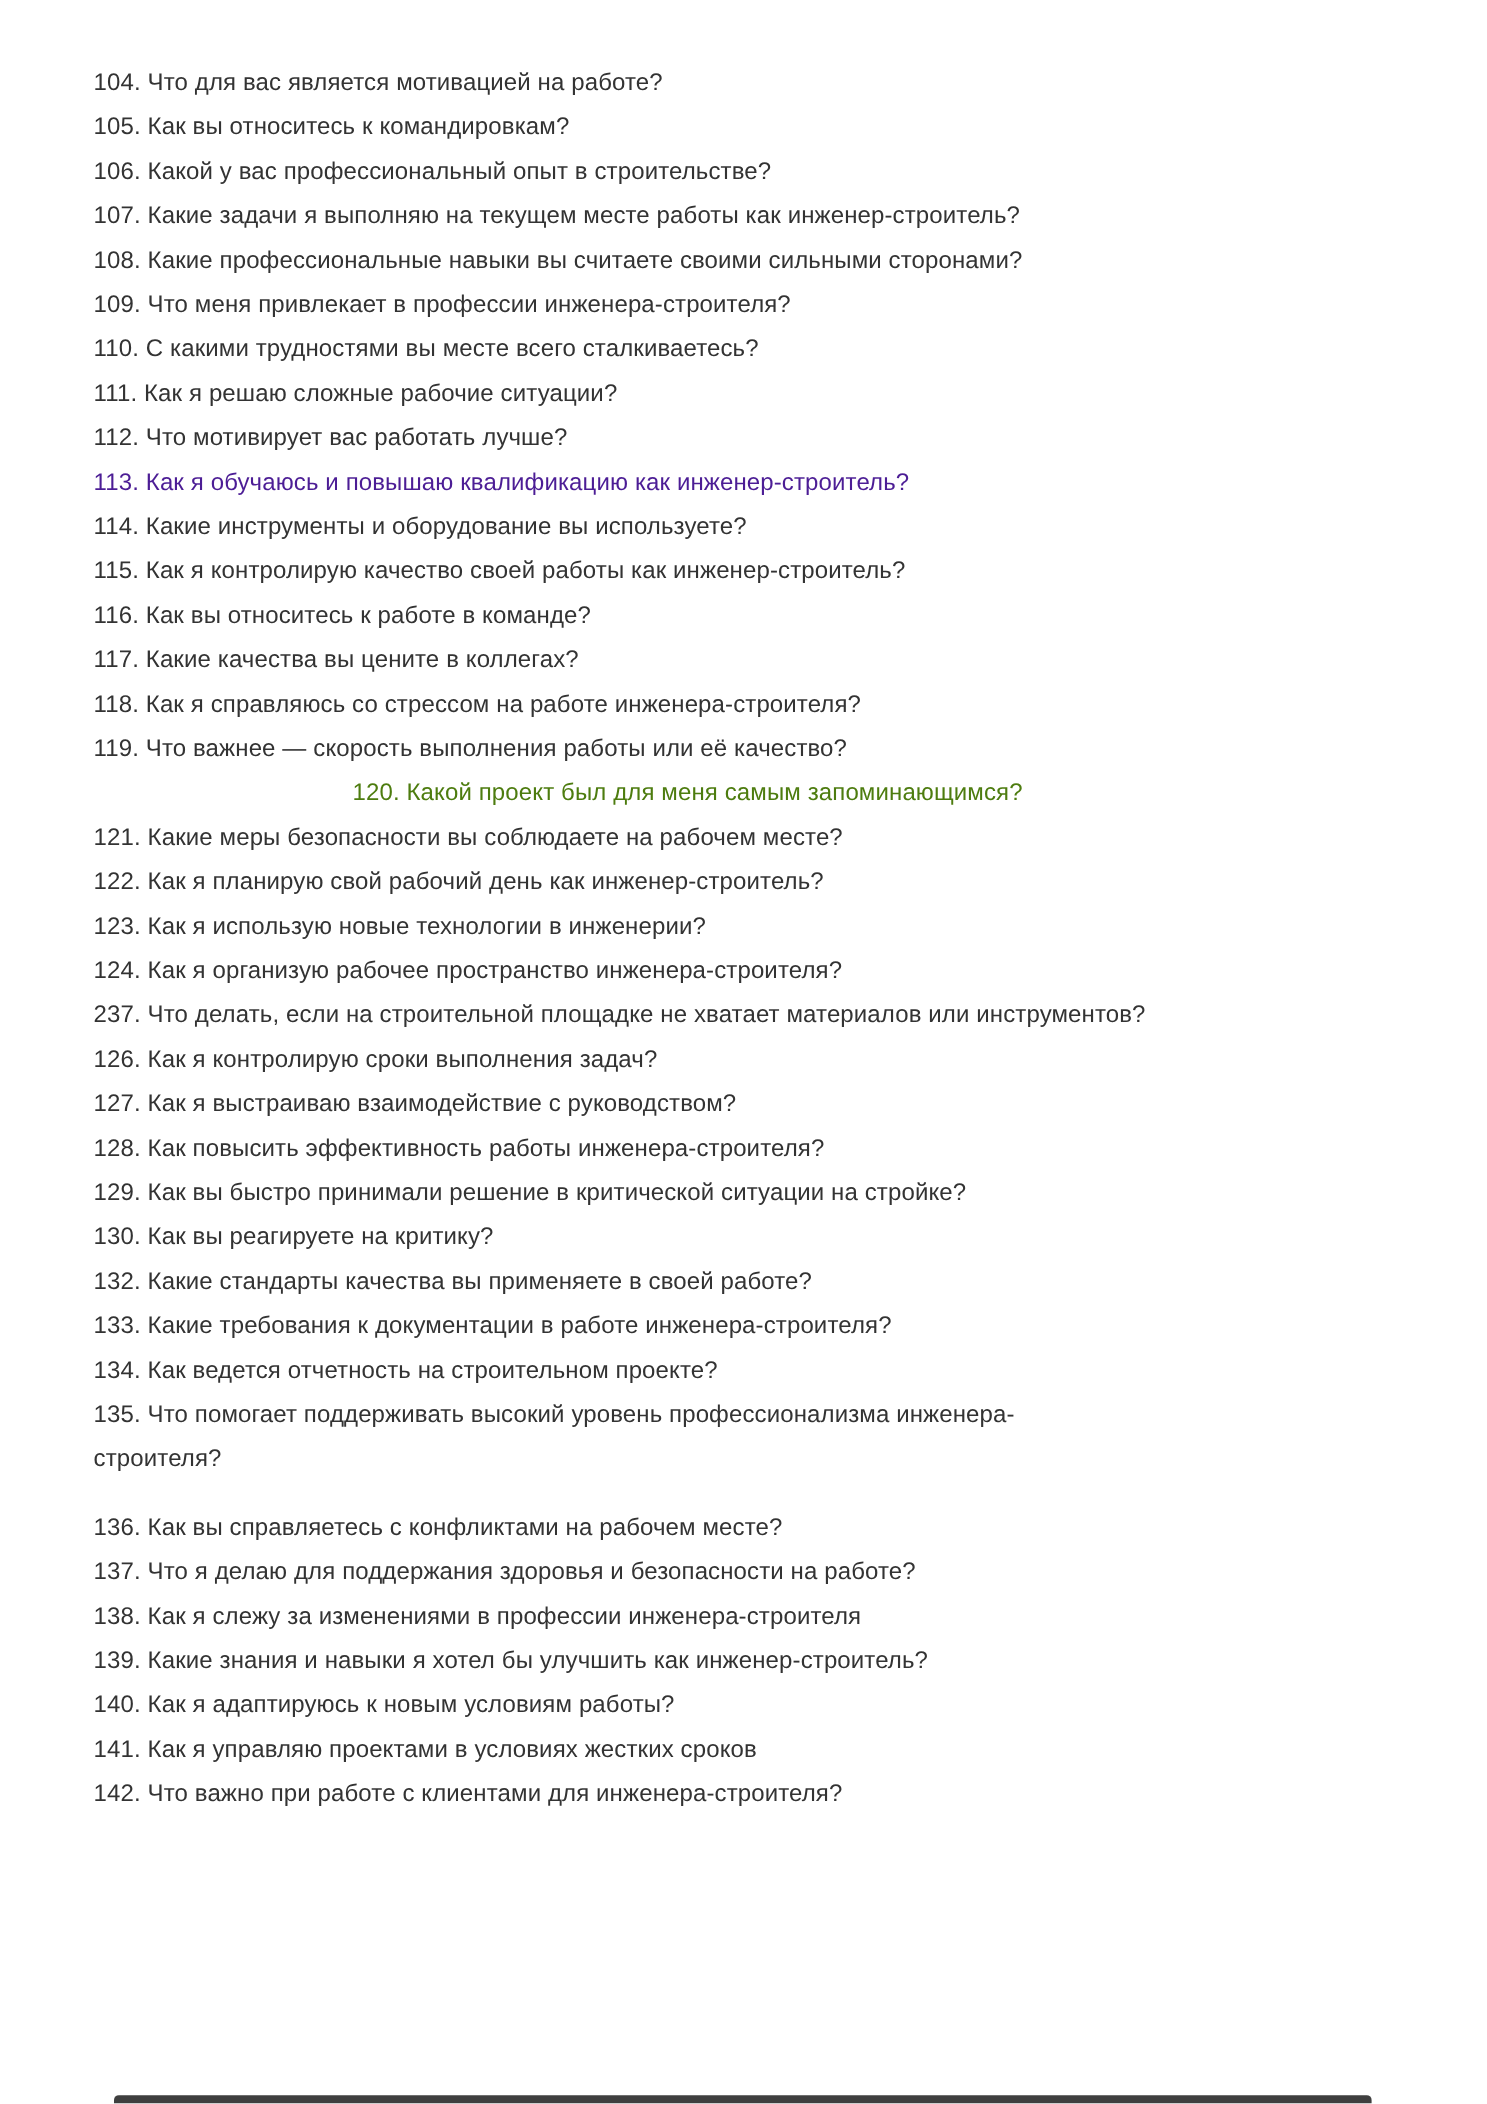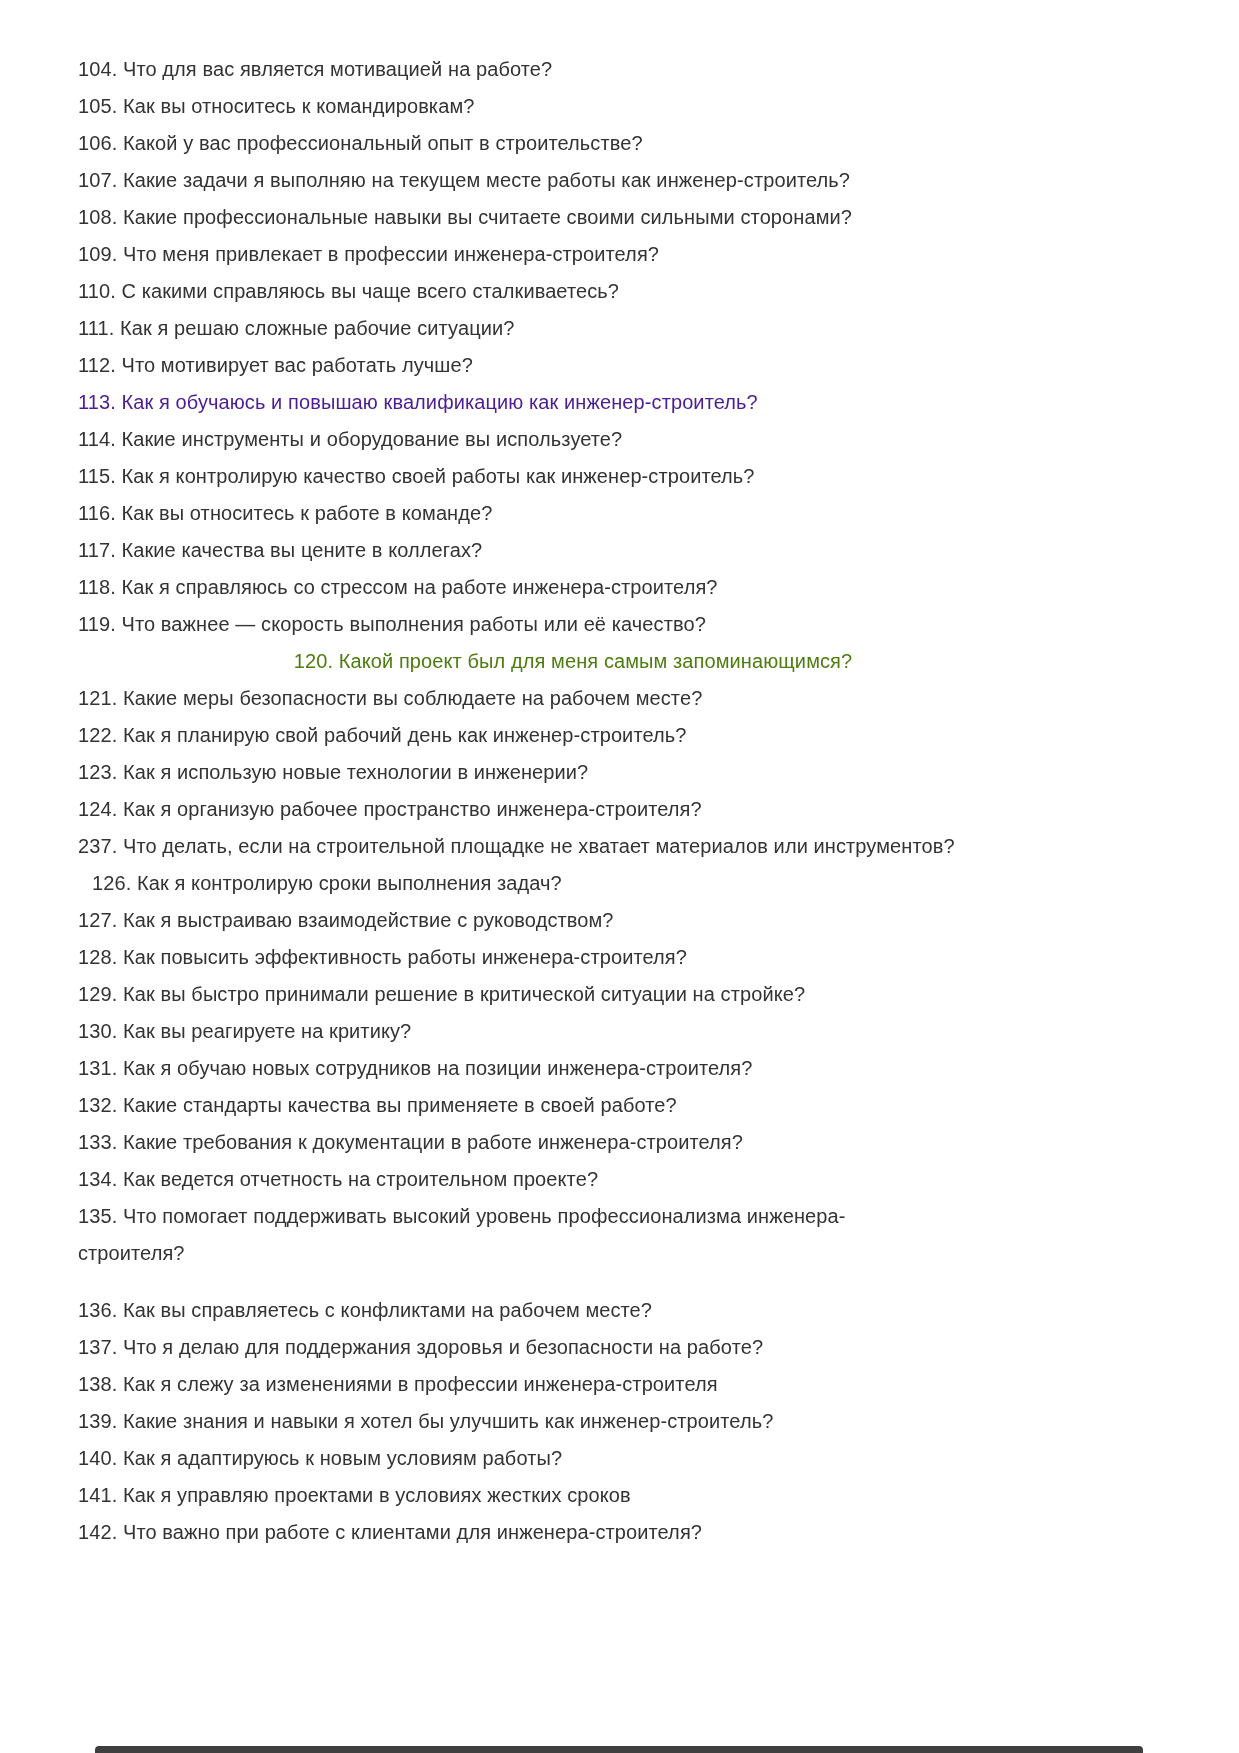--- a/index.html
+++ b/index.html
@@ -51,42 +51,41 @@
 <body>
 
 <div class="page" style="background: rgb(255, 255, 255); padding-left: 34px;">
   <div class="question-list">
       <p class="q" style="color: rgb(51, 51, 51);"><span>104. </span><span>Что для вас является мотивацией на работе?</span></p>
       <p class="q" style="color: rgb(51, 51, 51);"><span>105. </span><span>Как вы относитесь к командировкам?</span></p>
       <p class="q" style="color: rgb(51, 51, 51);"><span>106. </span><span>Какой у вас профессиональный опыт в строительстве?</span></p>
       <p class="q" style="color: rgb(51, 51, 51);"><span>107. </span><span>Какие задачи я выполняю на текущем месте работы как инженер-строитель?</span></p>
       <p class="q" style="color: rgb(51, 51, 51);"><span>108. </span><span>Какие профессиональные навыки вы считаете своими сильными сторонами?</span></p>
       <p class="q" style="color: rgb(51, 51, 51);"><span>109. </span><span>Что меня привлекает в профессии инженера-строителя?</span></p>
-      <p class="q" style="color: rgb(51, 51, 51);"><span>110. </span><span>С какими справляюсь вы чаще всего сталкиваетесь?</span></p>
+      <p class="q" style="color: rgb(51, 51, 51);"><span>110. </span><span>С какими трудностями вы месте всего сталкиваетесь?</span></p>
       <p class="q" style="color: rgb(51, 51, 51);"><span>111. </span><span>Как я решаю сложные рабочие ситуации?</span></p>
       <p class="q" style="color: rgb(51, 51, 51);"><span>112. </span><span>Что мотивирует вас работать лучше?</span></p>
       <p class="q" style="color: #4c1d95;"><span>113. </span><span>Как я обучаюсь и повышаю квалификацию как инженер-строитель?</span></p>
       <p class="q" style="color: rgb(51, 51, 51);"><span>114. </span><span>Какие инструменты и оборудование вы используете?</span></p>
       <p class="q" style="color: rgb(51, 51, 51);"><span>115. </span><span>Как я контролирую качество своей работы как инженер-строитель?</span></p>
       <p class="q" style="color: rgb(51, 51, 51);"><span>116. </span><span>Как вы относитесь к работе в команде?</span></p>
       <p class="q" style="color: rgb(51, 51, 51);"><span>117. </span><span>Какие качества вы цените в коллегах?</span></p>
       <p class="q" style="color: rgb(51, 51, 51);"><span>118. </span><span>Как я справляюсь со стрессом на работе инженера-строителя?</span></p>
       <p class="q" style="color: rgb(51, 51, 51);"><span>119. </span><span>Что важнее — скорость выполнения работы или её качество?</span></p>
       <p class="q" style="color: #4d7c0f; text-align: center;"><span>120. </span><span>Какой проект был для меня самым запоминающимся?</span></p>
       <p class="q" style="color: rgb(51, 51, 51);"><span>121. </span><span>Какие меры безопасности вы соблюдаете на рабочем месте?</span></p>
       <p class="q" style="color: rgb(51, 51, 51);"><span>122. </span><span>Как я планирую свой рабочий день как инженер-строитель?</span></p>
       <p class="q" style="color: rgb(51, 51, 51);"><span>123. </span><span>Как я использую новые технологии в инженерии?</span></p>
       <p class="q" style="color: rgb(51, 51, 51);"><span>124. </span><span>Как я организую рабочее пространство инженера-строителя?</span></p>
       <p class="q" style="color: rgb(51, 51, 51);"><span>237. </span><span>Что делать, если на строительной площадке не хватает материалов или инструментов?</span></p>
-      <p class="q" style="color: rgb(51, 51, 51); margin-left: 14px;"><span>126. </span><span>Как я контролирую сроки выполнения задач?</span></p>
+      <p class="q" style="color: rgb(51, 51, 51);"><span>126. </span><span>Как я контролирую сроки выполнения задач?</span></p>
       <p class="q" style="color: rgb(51, 51, 51);"><span>127. </span><span>Как я выстраиваю взаимодействие с руководством?</span></p>
       <p class="q" style="color: rgb(51, 51, 51);"><span>128. </span><span>Как повысить эффективность работы инженера-строителя?</span></p>
       <p class="q" style="color: rgb(51, 51, 51);"><span>129. </span><span>Как вы быстро принимали решение в критической ситуации на стройке?</span></p>
       <p class="q" style="color: rgb(51, 51, 51);"><span>130. </span><span>Как вы реагируете на критику?</span></p>
-      <p class="q" style="color: rgb(51, 51, 51);"><span>131. </span><span>Как я обучаю новых сотрудников на позиции инженера-строителя?</span></p>
       <p class="q" style="color: rgb(51, 51, 51);"><span>132. </span><span>Какие стандарты качества вы применяете в своей работе?</span></p>
       <p class="q" style="color: rgb(51, 51, 51);"><span>133. </span><span>Какие требования к документации в работе инженера-строителя?</span></p>
       <p class="q" style="color: rgb(51, 51, 51);"><span>134. </span><span>Как ведется отчетность на строительном проекте?</span></p>
       <p class="q" style="color: rgb(51, 51, 51);"><span>135. </span><span>Что помогает поддерживать высокий уровень профессионализма инженера-</span><br><span>строителя?</span></p>
       <p class="q" style="color: rgb(51, 51, 51); margin-top: 20px;"><span>136. </span><span>Как вы справляетесь с конфликтами на рабочем месте?</span></p>
       <p class="q" style="color: rgb(51, 51, 51);"><span>137. </span><span>Что я делаю для поддержания здоровья и безопасности на работе?</span></p>
       <p class="q" style="color: rgb(51, 51, 51);"><span>138. </span><span>Как я слежу за изменениями в профессии инженера-строителя</span></p>
       <p class="q" style="color: rgb(51, 51, 51);"><span>139. </span><span>Какие знания и навыки я хотел бы улучшить как инженер-строитель?</span></p>
       <p class="q" style="color: rgb(51, 51, 51);"><span>140. </span><span>Как я адаптируюсь к новым условиям работы?</span></p>
       <p class="q" style="color: rgb(51, 51, 51);"><span>141. </span><span>Как я управляю проектами в условиях жестких сроков</span></p>

